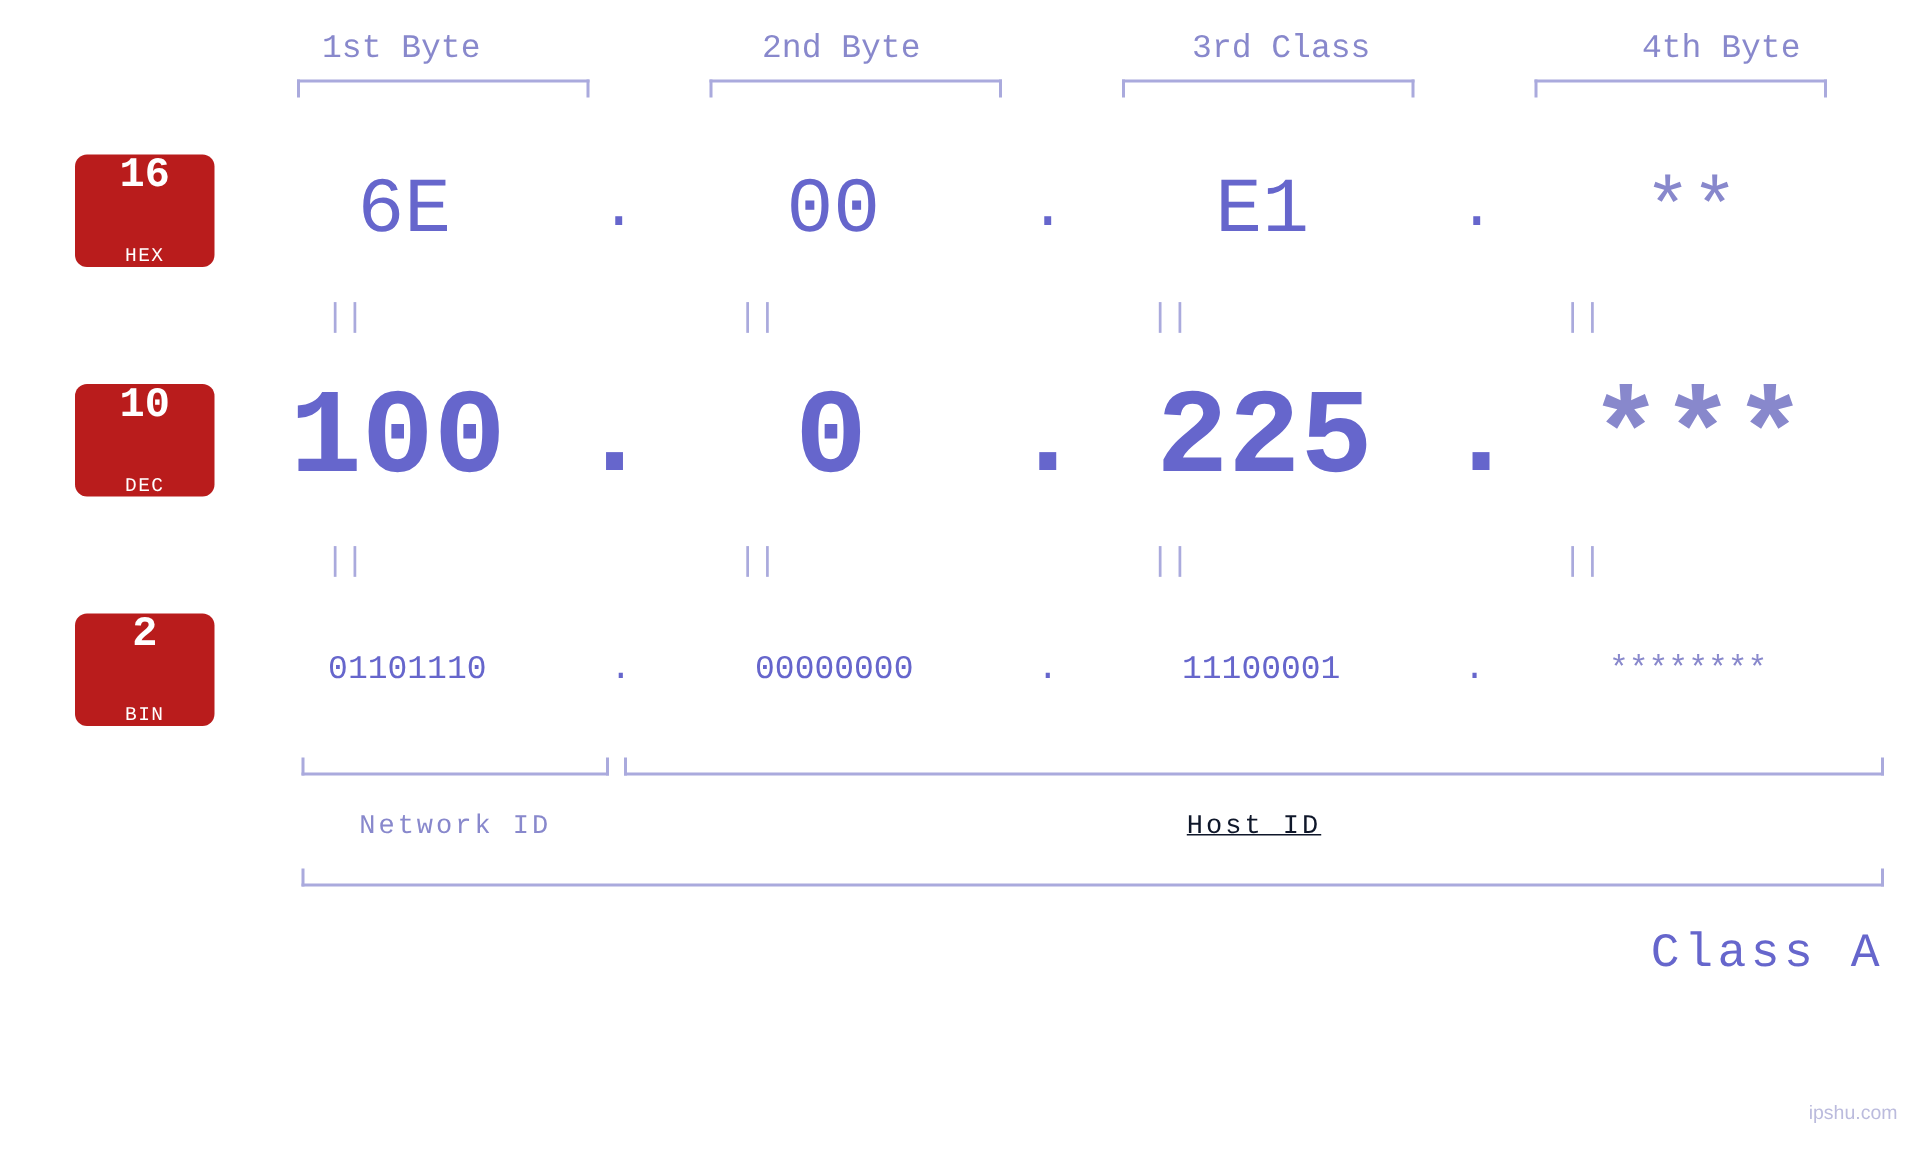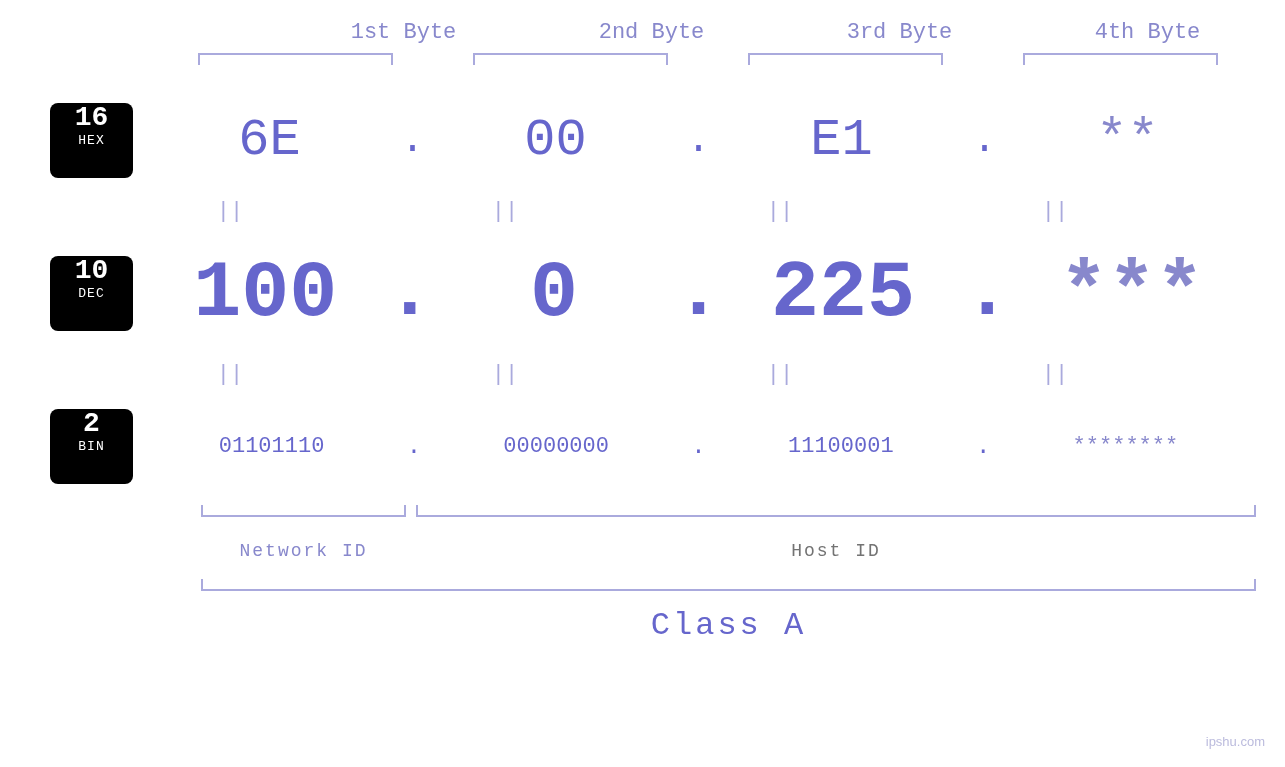--- a/index.html
+++ b/index.html
@@ -21,21 +21,21 @@
       flex-direction: column;
       align-items: center;
       padding-top: 20px;
     }
 
     
     .byte-headers {
       display: flex;
       width: 1100px;
       margin-left: 130px;
-      justify-content: flex-end;
+      justify-content: space-between;
       margin-bottom: 8px;
       gap: 28px;
     }
 
     .byte-header {
       color: #8888cc;
       font-size: 22px;
       text-align: center;
       width: 220px;
     }
@@ -54,29 +54,29 @@
       height: 12px;
       border-top: 2px solid #aaaadd;
       border-left: 2px solid #aaaadd;
       border-right: 2px solid #aaaadd;
     }
 
     
     .badge {
       position: absolute;
       left: 50px;
-      background: #000000;
+      background: #b91c1c;
       color: white;
       border-radius: 8px;
-      width: 83px;
+      width: 93px;
       height: 75px;
       display: flex;
       flex-direction: column;
       align-items: center;
-      justify-content: flex-start;
+      justify-content: space-between;
     }
 
     .badge-num {
       font-size: 28px;
       font-weight: bold;
       line-height: 1.1;
     }
 
     .badge-label {
       font-size: 13px;
@@ -190,46 +190,47 @@
       width: 205px;
       text-align: center;
       color: #8888cc;
       font-size: 18px;
       letter-spacing: 2px;
     }
 
     .host-id-label {
       flex: 1;
       text-align: center;
-      color: #737373;
+      color: #0f172a;
       font-size: 18px;
       letter-spacing: 2px;
       margin-left: 10px;
+      text-decoration: underline;
     }
 
     
     .full-bracket-row {
       width: 1055px;
       margin-left: 172px;
       margin-top: 18px;
     }
 
     .full-bracket-line {
       height: 12px;
       border-bottom: 2px solid #aaaadd;
       border-left: 2px solid #aaaadd;
       border-right: 2px solid #aaaadd;
     }
 
     
     .class-label-row {
       width: 1055px;
       margin-left: 172px;
-      text-align: center;
-      margin-top: 16px;
+      text-align: right;
+      margin-top: 26px;
     }
 
     .class-label {
       color: #6666cc;
       font-size: 32px;
       letter-spacing: 3px;
     }
 
     
     .watermark {
@@ -268,21 +269,21 @@
     }
   </style>
 </head>
 <body>
 
 <div class="main-container">
 
   <div class="byte-headers">
     <div class="byte-header">1st Byte</div>
     <div class="byte-header">2nd Byte</div>
-    <div class="byte-header">3rd Byte</div>
+    <div class="byte-header">3rd Class</div>
     <div class="byte-header">4th Byte</div>
   </div>
 
   <div class="bracket-row">
     <div class="bracket"></div>
     <div class="bracket"></div>
     <div class="bracket"></div>
     <div class="bracket"></div>
   </div>
 

